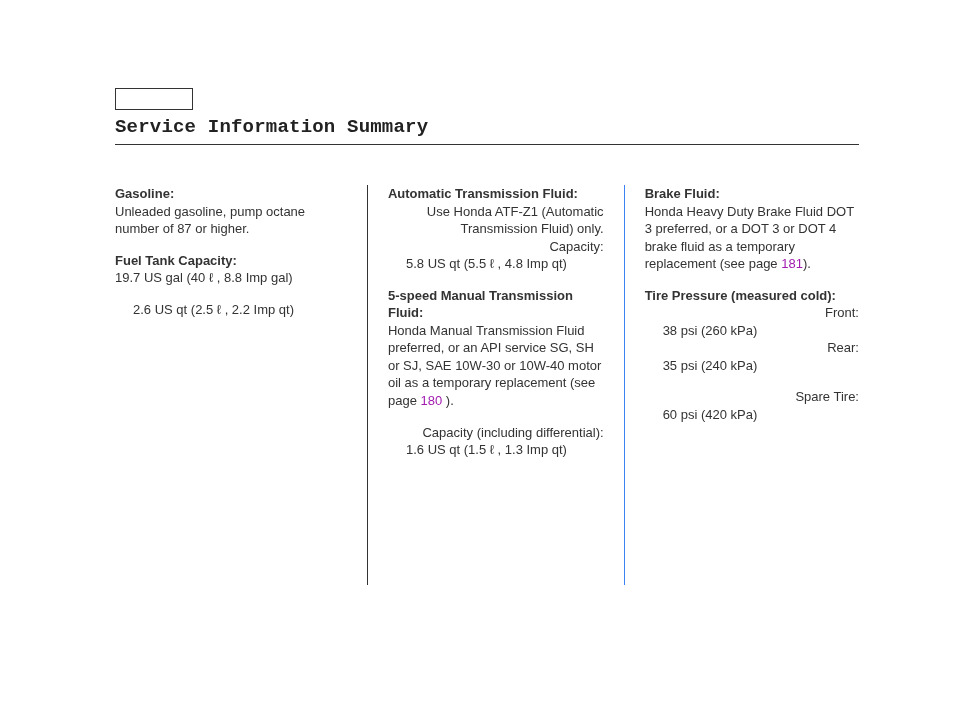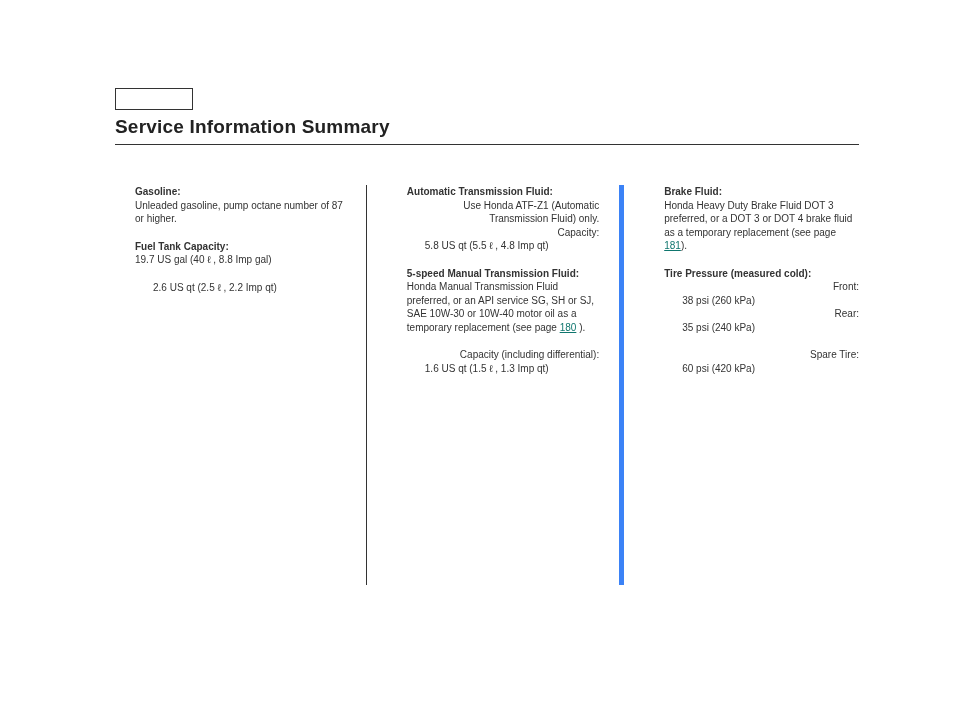--- a/index.html
+++ b/index.html
@@ -18,54 +18,52 @@
   .page {
     padding: 88px 95px 0 115px;
   }
   .logo-box {
     width: 78px;
     height: 22px;
     border: 1px solid #333;
     margin-bottom: 6px;
   }
   .page-title {
-    font-family: Liberation Sans, sans-serif;
+    font-family: Liberation Mono, monospace;
     font-weight: bold;
     font-size: 19px;
     letter-spacing: 0.2px;
     padding-bottom: 6px;
     border-bottom: 1px solid #333;
     margin-bottom: 40px;
   }
   .columns {
     display: flex;
     gap: 0;
     align-items: stretch;
     min-height: 400px;
   }
   .col {
-    font-size: 10px;
+    font-size: 13px;
     line-height: 1.35;
     color: #333;
     padding: 0 20px;
-    margin-left: 20px;
   }
   .col1 { width: 34%; padding-left: 0; border-right: 1px solid #333; }
-  .col2 { width: 34.5%; border-right: 5px solid #3b82f6; }
+  .col2 { width: 34.5%; border-right: 1px solid #3b82f6; }
   .col3 { width: 31.5%; padding-right: 0; }
   .entry {
     margin-bottom: 14px;
   }
   .label {
     font-weight: bold;
   }
   .link {
-    color: #0f766e;
+    color: #a21caf;
     cursor: pointer;
-    text-decoration: underline;
   }
   .indent {
     padding-left: 18px;
     display: block;
   }
   .sub {
     display: block;
     text-align: right;
   }
 </style>

